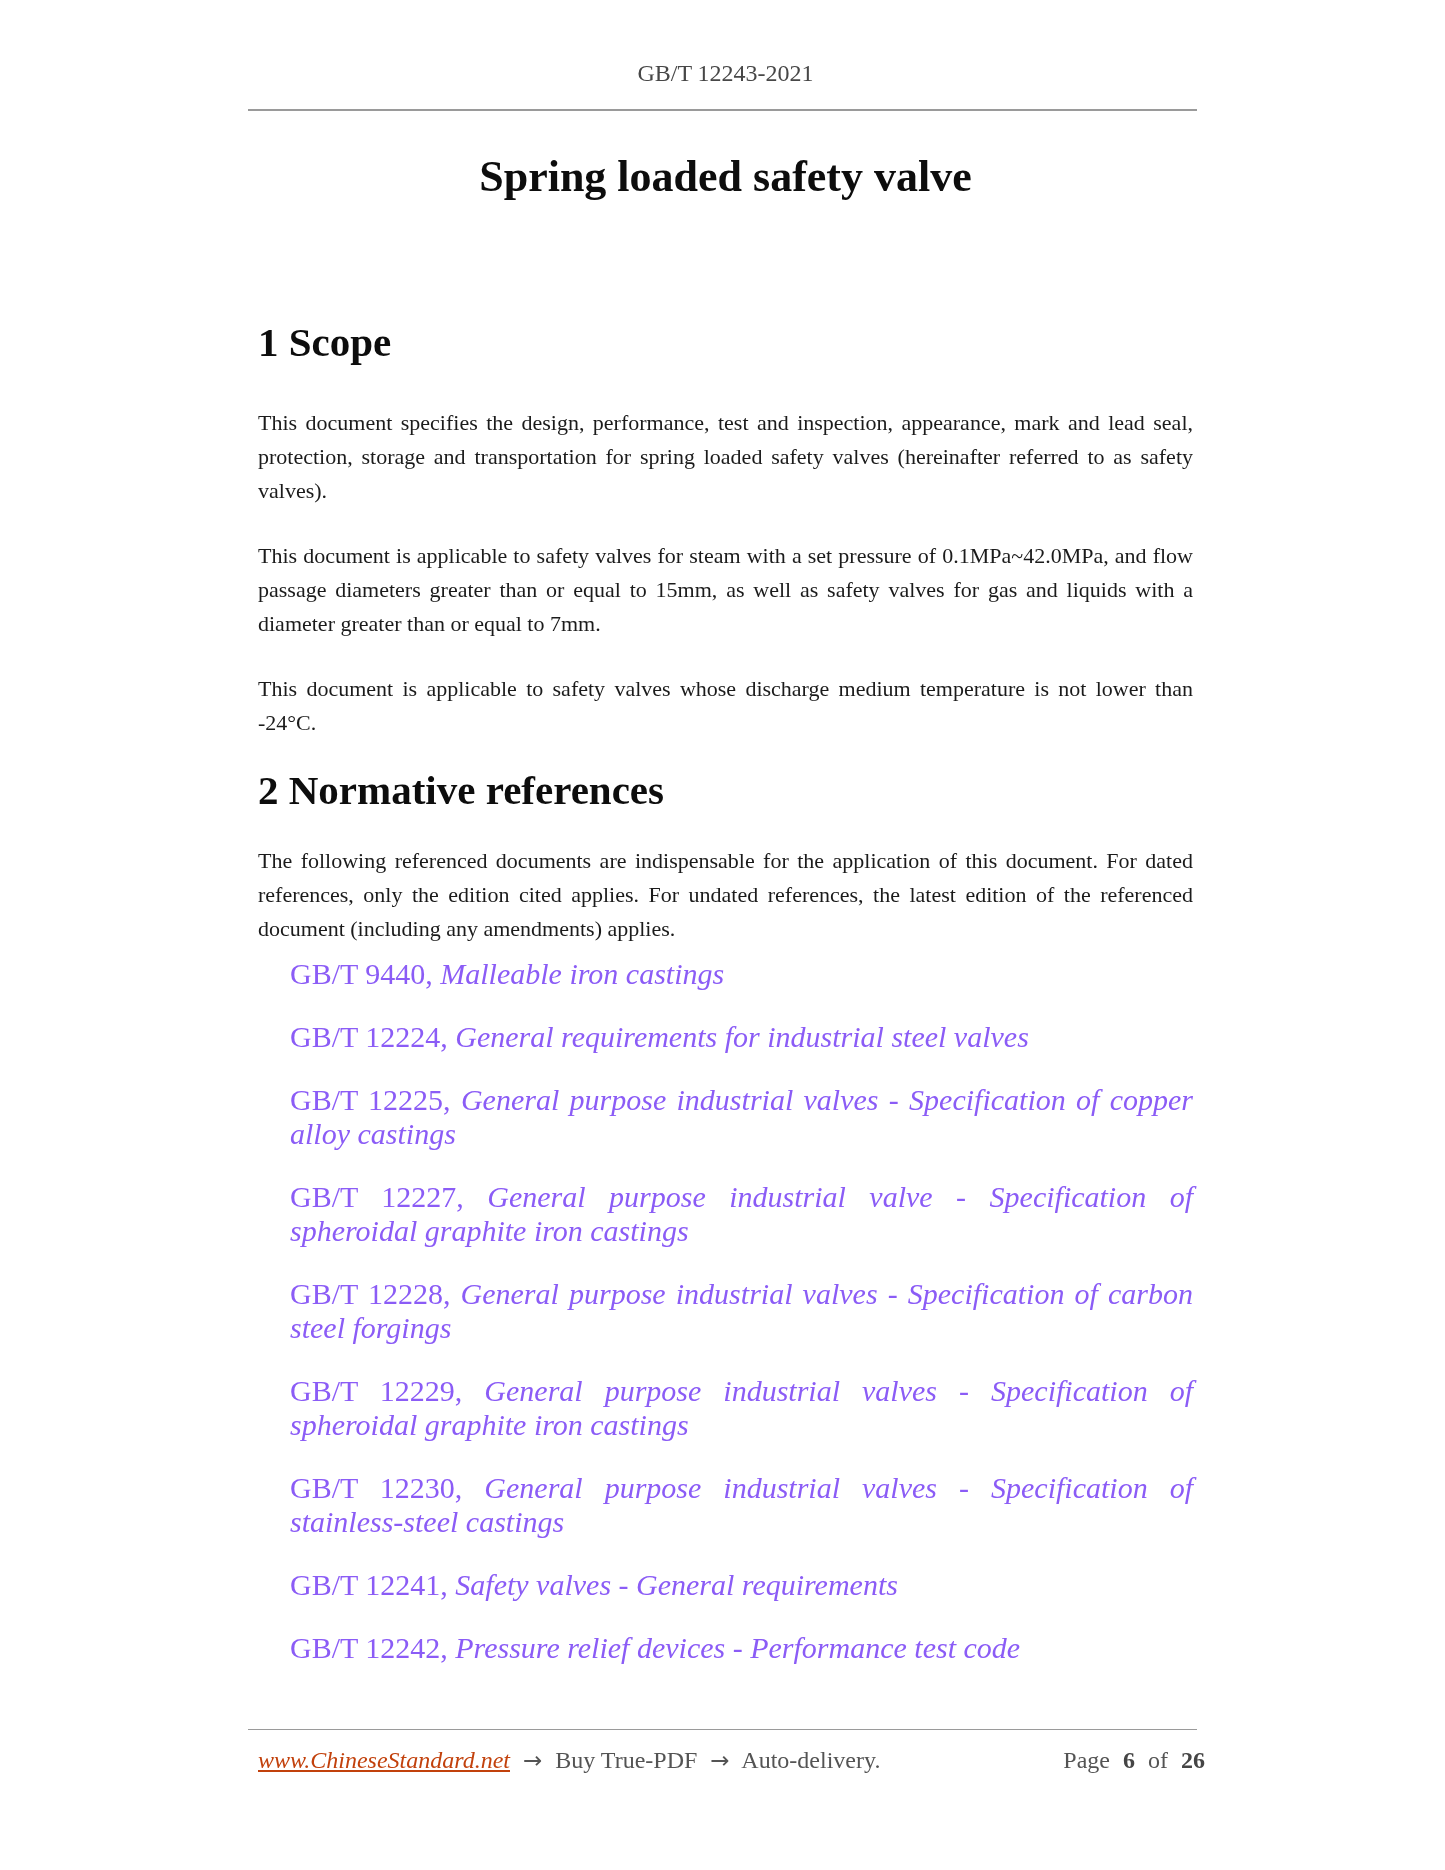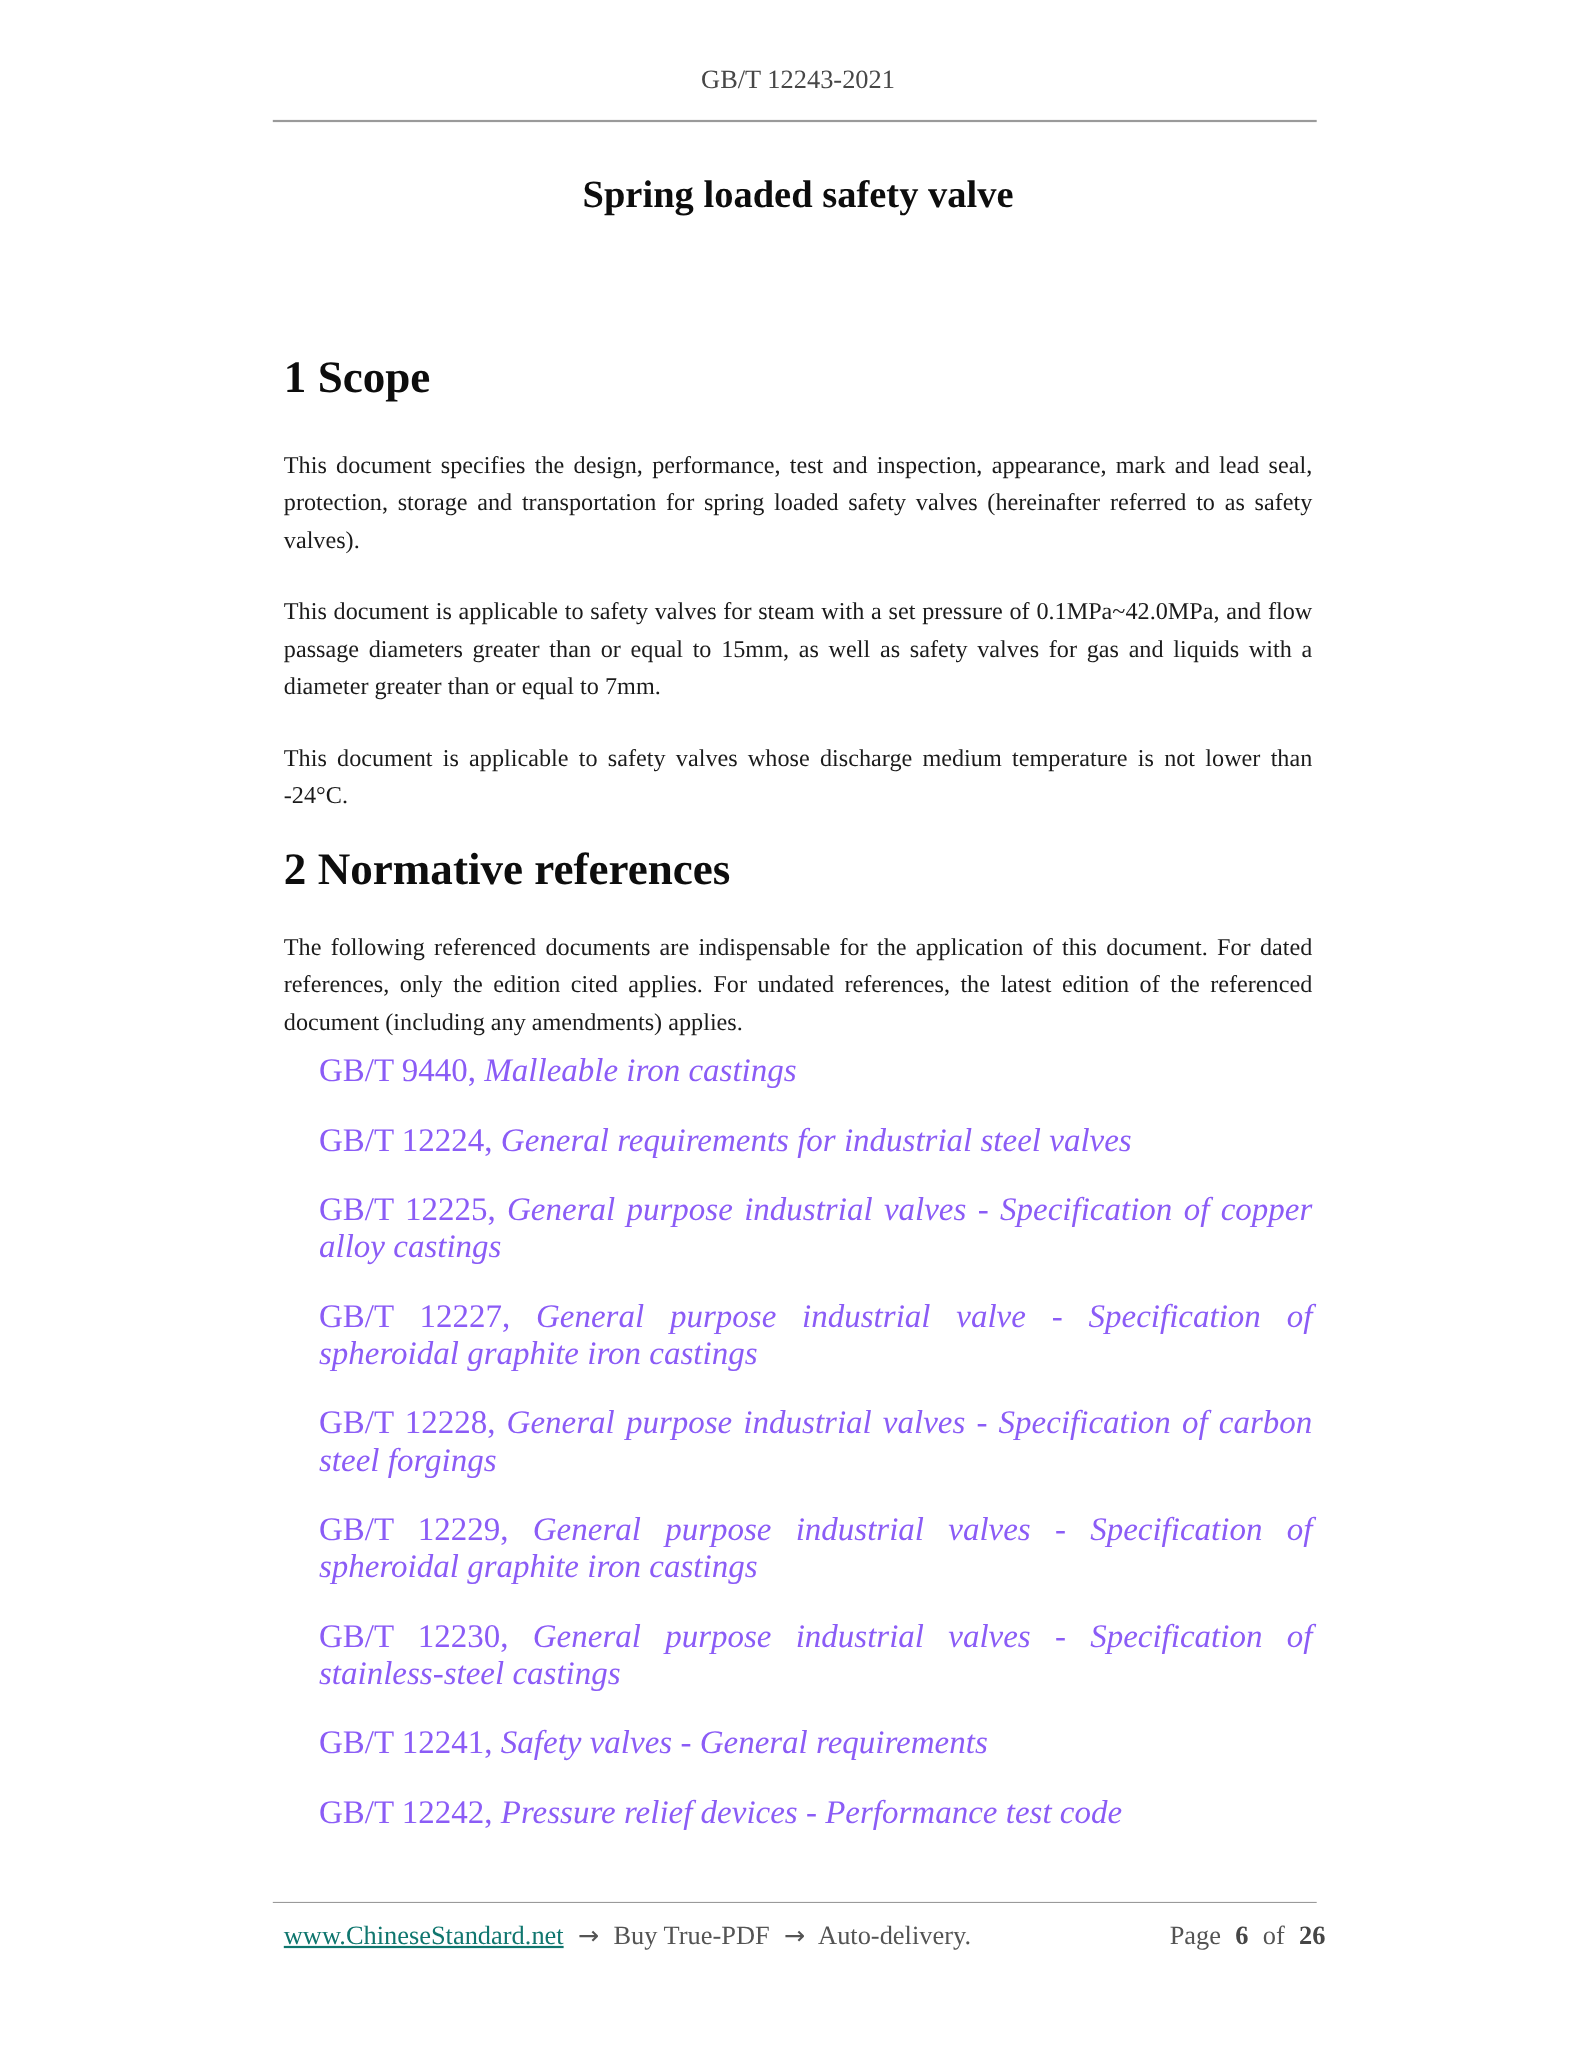--- a/index.html
+++ b/index.html
@@ -38,21 +38,21 @@
   }
   .header-rule { top: 109px; }
 
   
   .doc-title {
     position: absolute;
     top: 155px;
     left: 258px;
     width: 935px;
     text-align: center;
-    font-size: 35px;
+    font-size: 44px;
     font-weight: bold;
     line-height: 44px;
     color: #0d0d0d;
   }
 
   
   .content {
     position: absolute;
     top: 323px;
     left: 258px;
@@ -96,22 +96,23 @@
     display: flex;
     justify-content: space-between;
     align-items: baseline;
     font-size: 24px;
     line-height: 32px;
     color: #545454;
   }
   .footer-left span { margin-right: 7px; }
   .site-link {
     text-decoration: underline;
-    color: #0f766e;
+    color: #c2410c;
     cursor: pointer;
+    font-style: italic;
   }
   .footer-arrow { font-family: "DejaVu Sans", sans-serif; font-size: 23px; }
   .page-info span { margin-left: 7px; }
   .page-num { font-weight: bold; color: #454545; }
 </style>
 </head>
 <body>
 
 <div class="page">
 

